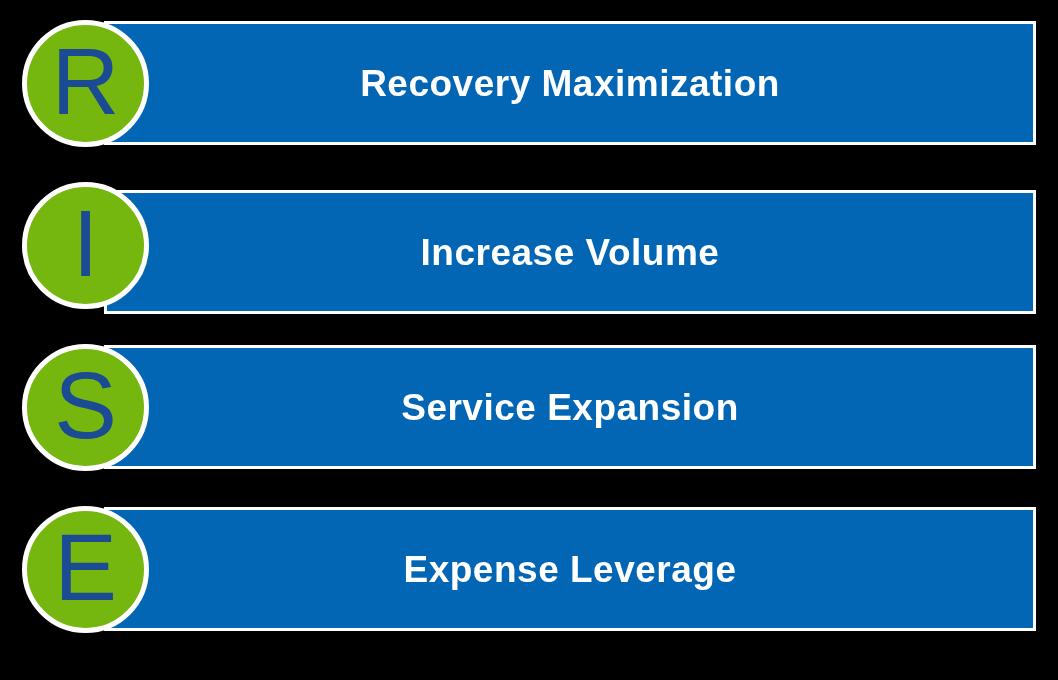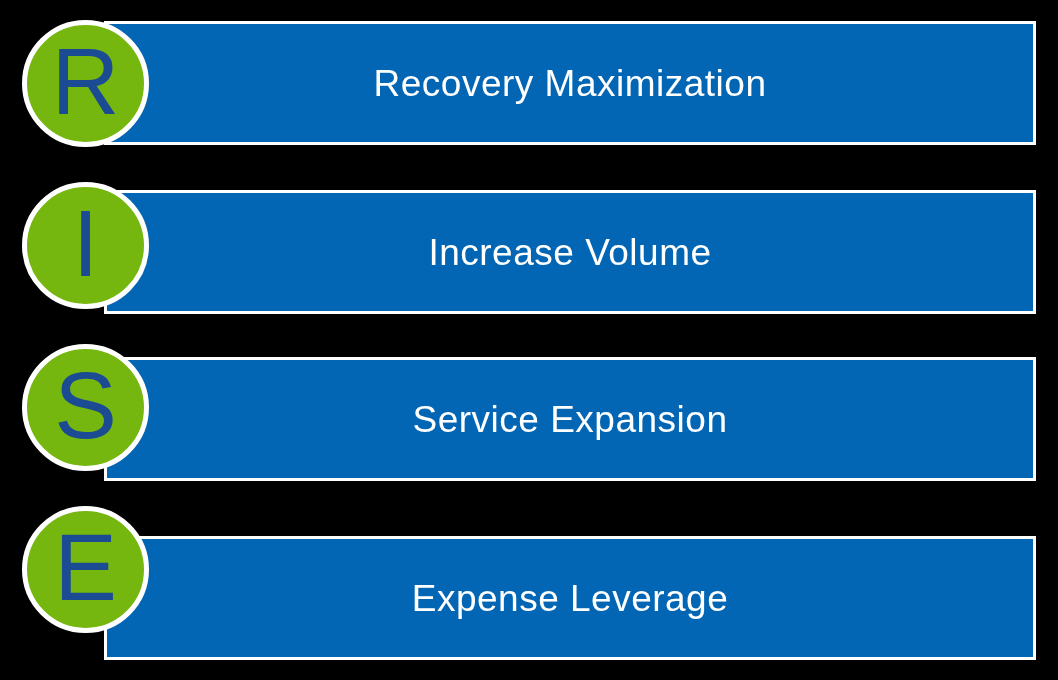--- a/index.html
+++ b/index.html
@@ -24,27 +24,27 @@
     height: 118px;          
     background: var(--bar-fill, #0366B5);
     border: 3px solid var(--bar-border, #FFFFFF);
     display: flex;
     align-items: center;
     justify-content: center;
     z-index: 1;
   }
   .row:nth-child(1) .bar { top: 21px; }
   .row:nth-child(2) .bar { top: 190px; }
-  .row:nth-child(3) .bar { top: 345px; margin-top: 12px; }
-  .row:nth-child(4) .bar { top: 536px; text-align: right; }
+  .row:nth-child(3) .bar { top: 345px; }
+  .row:nth-child(4) .bar { top: 507px; text-align: right; }
 
   .bar-label {
     color: var(--label-color, #FFFFFF);
     font-size: 37px;
-    font-weight: normal;
+    font-weight: bold;
     line-height: 1;
     white-space: nowrap;
     letter-spacing: 0.5px;
   }
 
   .circle {
     position: absolute;
     left: 22px;
     width: 117px;           
     height: 117px;

